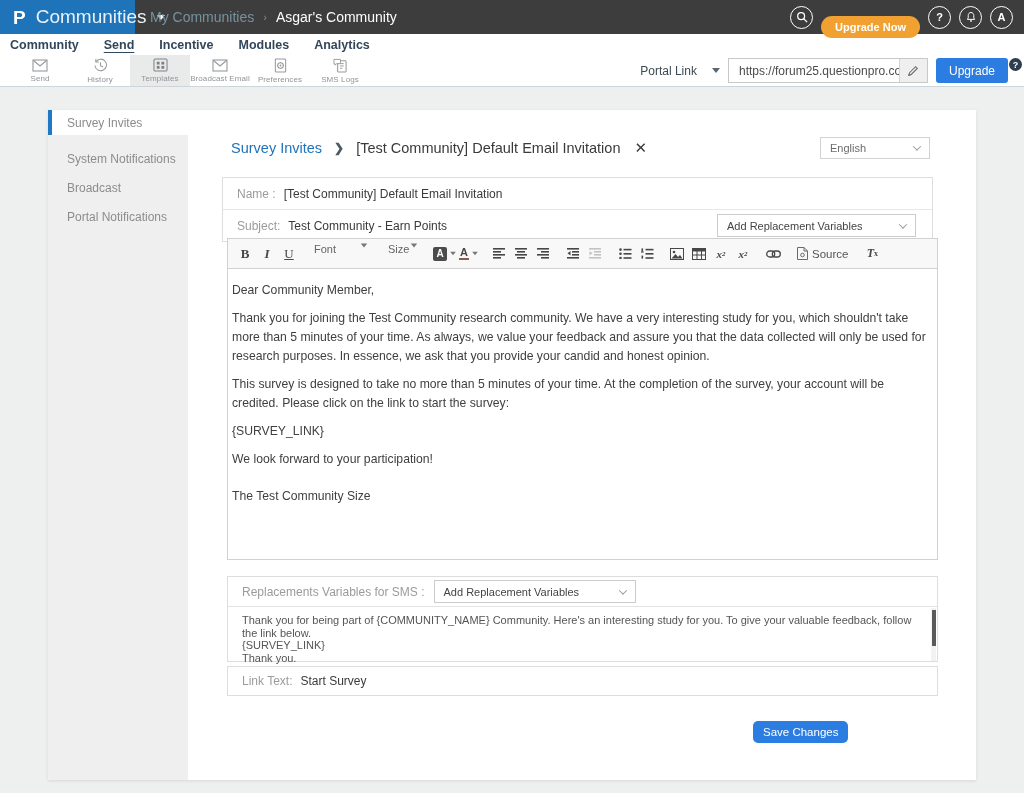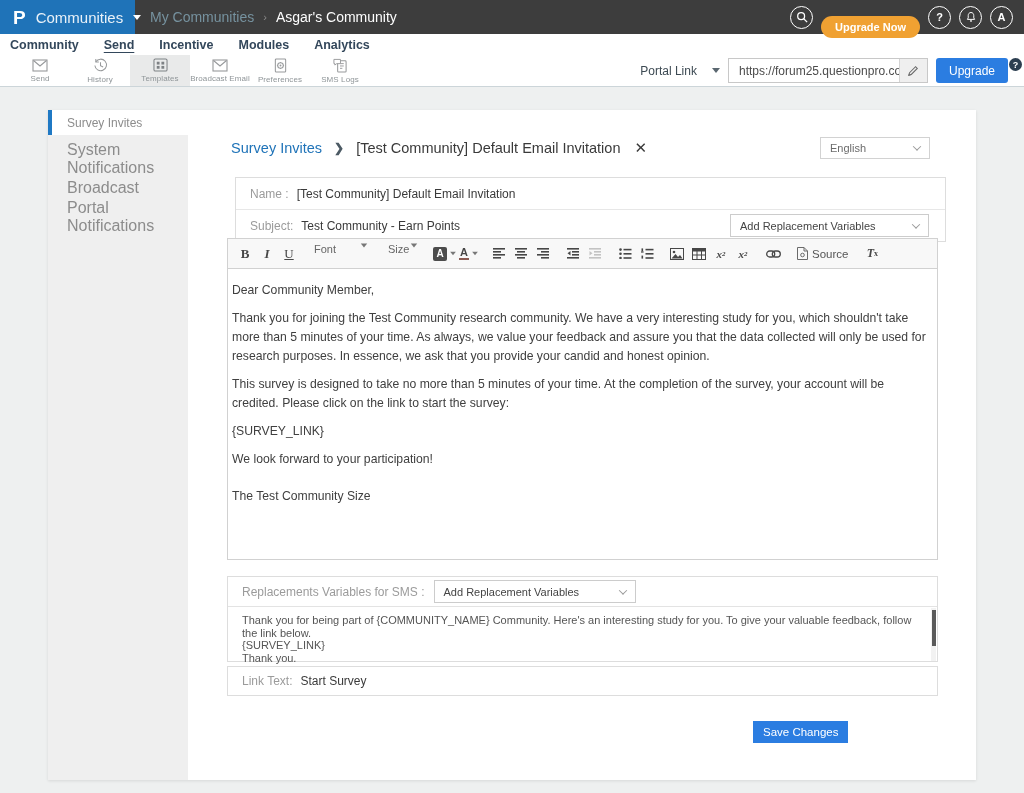--- a/index.html
+++ b/index.html
@@ -2,21 +2,21 @@
 <html><head>
 <meta charset="utf-8">
 <style>
   * { margin:0; padding:0; box-sizing:border-box; }
   html,body { width:1024px; height:793px; font-family:"Liberation Sans", sans-serif; background:#eef0f0; overflow:hidden; position:relative; }
 
   
   #topbar { position:absolute; left:0; top:0; width:1024px; height:34px; background:#3d3d3d; display:flex; align-items:center; z-index:5; }
   .logo-area { width:135px; height:34px; background:#1f73b8; display:flex; align-items:center; padding-left:13px; gap:10px; cursor:pointer; }
   .logo-p { color:#fff; font-weight:700; font-size:19px; line-height:1; }
-  .product-name { color:#e9f1f8; font-size:15px; }
+  .product-name { color:#e9f1f8; font-size:19px; }
   .caret-down { width:0; height:0; border-left:4px solid transparent; border-right:4px solid transparent; border-top:5px solid #fff; }
   .tb-crumbs { display:flex; align-items:center; gap:9px; margin-left:15px; font-size:14px; }
   .tb-crumb-parent { color:#76929f; cursor:pointer; }
   .tb-crumb-sep { color:#8a8a8a; font-size:11px; }
   .tb-crumb-current { color:#fdfdfd; }
   .tb-right { margin-left:auto; display:flex; align-items:center; gap:8px; padding-right:11px; }
   .circle-btn { width:23px; height:23px; border:1.6px solid #fff; border-radius:50%; display:flex; align-items:center; justify-content:center; color:#fff; font-size:11px; font-weight:700; cursor:pointer; background:transparent; }
   .upgrade-btn { height:22px; background:#f0a132; border-radius:11px; color:#fff; font-size:11px; font-weight:700; padding:0 14px; display:flex; align-items:center; cursor:pointer;margin-top:20px; }
 
   
@@ -39,34 +39,34 @@
   .pencil-btn { width:28px; border-left:1px solid #d4d4d4; background:#efefef; display:flex; align-items:center; justify-content:center; cursor:pointer; }
   .preview-btn { height:25px; background:#2b7de1; border:none; border-radius:3px; color:#fff; font-size:12px; padding:0 13px; cursor:pointer; font-family:inherit; }
   .help-badge { position:absolute; right:2px; top:3px; width:13px; height:13px; border-radius:50%; background:#2c3e50; color:#fff; font-size:9px; font-weight:700; display:flex; align-items:center; justify-content:center; }
 
   
   #panel { position:absolute; left:48px; top:110px; width:928px; height:670px; background:#fff; box-shadow:0 1px 3px rgba(0,0,0,.10); }
 
   
   .side-item-active { position:absolute; left:0; top:0; width:140px; height:25px; background:#fff; border-left:4px solid #1f79c4; display:flex; align-items:center; padding-left:15px; font-size:12px; color:#8c8c8c; cursor:pointer; }
   .side-rest { position:absolute; left:0; top:25px; width:140px; bottom:0; background:#efefef; padding-top:9px; }
-  .side-item { height:29px; display:flex; align-items:center; padding-left:19px; font-size:16px; color:#8c8c8c; cursor:pointer; }
+  .side-item { height:29px; display:flex; align-items:center; padding-left:19px; font-size:12px; color:#8c8c8c; cursor:pointer; }
 
   
   .crumb-row { position:absolute; left:183px; top:29px; display:flex; align-items:center; gap:12px; font-size:14.5px; }
   .crumb-parent { color:#1f73b8; cursor:pointer; }
   .crumb-sep { color:#4c5a64; font-size:12px; font-weight:700; }
   .crumb-current { color:#3a3a3a; }
   .crumb-close { color:#3a3a3a; font-size:15px; cursor:pointer; margin-left:2px; }
 
   .lang-select { position:absolute; left:772px; top:27px; width:110px; height:22px; border:1px solid #d2d2d2; background:#fff; display:flex; align-items:center; justify-content:space-between; padding:0 9px; font-size:11px; color:#6b6b6b; cursor:pointer; }
   .chev { width:6px; height:6px; border-right:1.3px solid #9a9a9a; border-bottom:1.3px solid #9a9a9a; transform:rotate(45deg) translate(-1px,-1px); }
 
   
-  .meta-box { position:absolute; left:187px; top:67px; width:711px; border:1px solid #ddd; background:#fff; }
+  .meta-box { position:absolute; left:174px; top:67px; width:711px; border:1px solid #ddd; background:#fff; }
   .meta-row { height:31px; display:flex; align-items:center; padding-left:14px; font-size:12px; position:relative; }
   .meta-row + .meta-row { border-top:1px solid #e7e7e7; height:32px; }
   .meta-label { color:#9b9b9b; margin-right:8px; white-space:nowrap; }
   .meta-value { color:#3a3a3a; }
   .repl-select { position:absolute; right:16px; top:4px; width:199px; height:23px; border:1px solid #ccc; background:#fff; display:flex; align-items:center; justify-content:space-between; padding:0 9px; font-size:11px; color:#444; cursor:pointer; }
 
   
   .editor-box { position:absolute; left:179px; top:128px; width:711px; height:322px; border:1px solid #d1d1d1; background:#fff; }
   .ck-toolbar { height:30px; background:#f8f8f8; border-bottom:1px solid #d1d1d1; display:flex; align-items:center; padding:0 7px; gap:2px; }
   .ck-btn { min-width:20px; height:21px; display:flex; align-items:center; justify-content:center; color:#474747; cursor:pointer; border-radius:2px; }
@@ -93,21 +93,21 @@
   .sms-head { height:29px; display:flex; align-items:center; padding-left:14px; font-size:12px; color:#9b9b9b; }
   .sms-select { width:202px; height:23px; border:1px solid #ccc; margin-left:9px; display:flex; align-items:center; justify-content:space-between; padding:0 9px; font-size:11px; color:#444; cursor:pointer; background:#fff; }
   .sms-body { position:relative; border-top:1px solid #e3e3e3; height:55px; padding:7px 14px 0 14px; font-size:11px; color:#555; line-height:12.5px; cursor:text; }
   .sms-scroll { position:absolute; right:1px; top:1px; width:5px; height:53px; background:#f2f2f2; }
   .sms-thumb { position:absolute; right:0; top:2px; width:4px; height:36px; background:#5a5a5a; cursor:pointer; }
 
   
   .link-box { position:absolute; left:179px; top:556px; width:711px; height:30px; border:1px solid #ddd; background:#fff; display:flex; align-items:center; padding-left:14px; font-size:12px; }
 
   
-  .save-btn { position:absolute; left:705px; top:611px; height:22px; background:#2b7de1; border:none; border-radius:0; color:#fff; font-size:11.5px; padding:0 10px; cursor:pointer; font-family:inherit; }
+  .save-btn { position:absolute; left:705px; top:611px; height:22px; background:#2b7de1; border:none; border-radius:5px; color:#fff; font-size:11.5px; padding:0 10px; cursor:pointer; font-family:inherit; }
 </style>
 </head>
 <body>
 
 <div id="topbar">
   <div class="logo-area">
     <span class="logo-p">P</span>
     <span class="product-name">Communities</span>
     <span class="caret-down"></span>
   </div>

